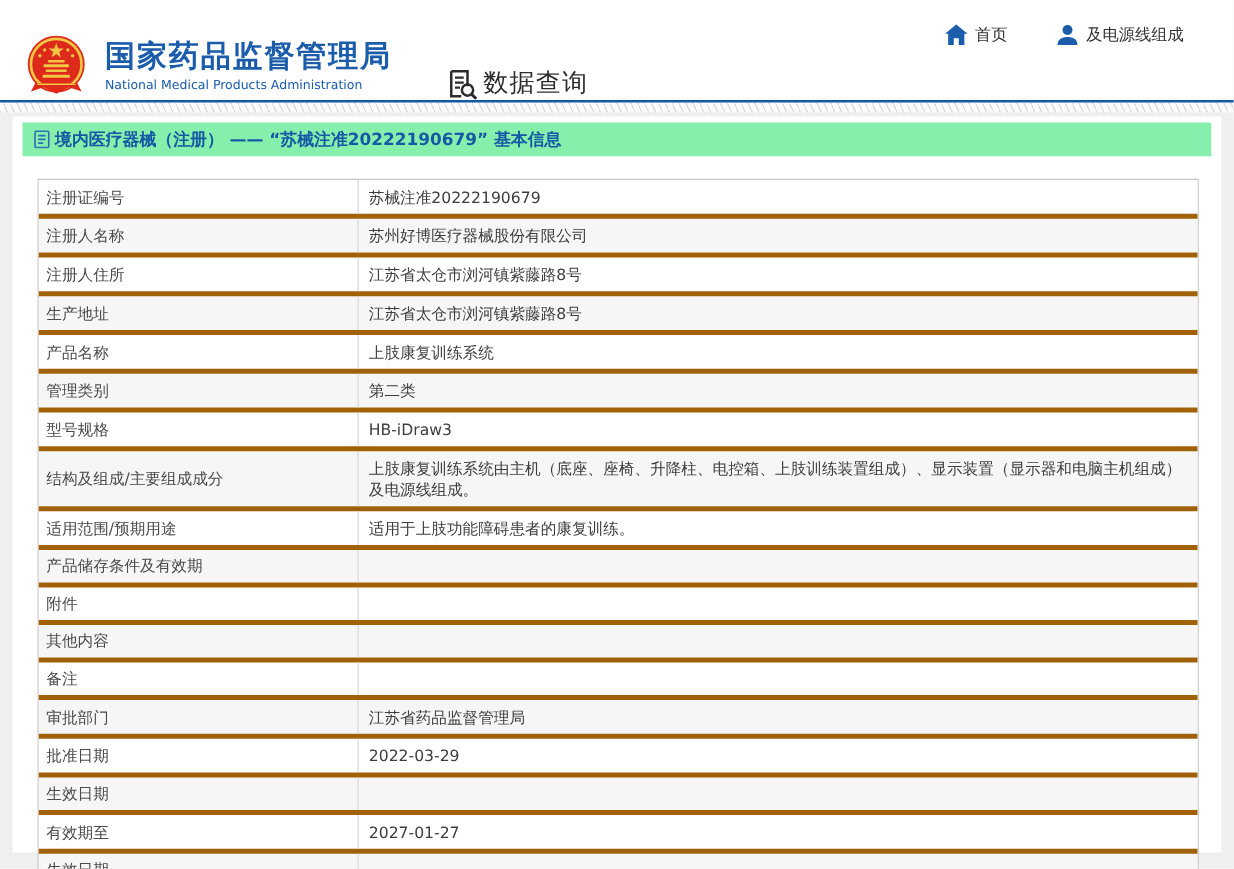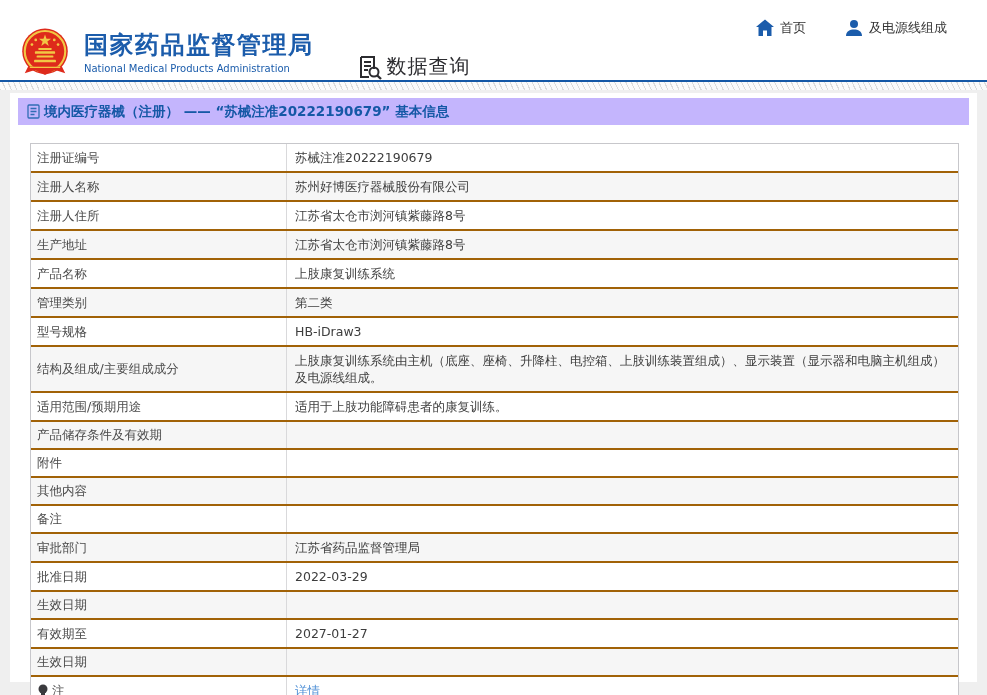--- a/index.html
+++ b/index.html
@@ -49,33 +49,33 @@
   }
 
   
   .panel {
     margin:3px 10px 0 10px;
     background:#ffffff;
     height:589px;
     padding:5px 8px 0 8px;
   }
   .breadcrumb {
-    background:#c4b5fd; height:27px;
+    background:#86efac; height:27px;
     display:flex; align-items:center;
     padding-left:9px;
     color:#1558a6; font-size:13.5px; font-weight:600;
   }
   .bc-icon { width:13px; height:15px; margin-right:4px; display:inline-block; flex:0 0 13px; }
 
   
   .info-table {
     margin:18px 10px 0 12px;
     border:1px solid #c7c7cb;
   }
-  .trow { display:flex; background:#ffffff; border-top:2px solid #a16207; }
+  .trow { display:flex; background:#ffffff; border-top:4px solid #a16207; }
   .trow:first-child { border-top:none; }
   .trow:nth-child(even) { background:#f6f6f6; }
   .tlabel {
     flex:0 0 256px; width:256px;
     border-right:1px solid #d9d9db;
     display:flex; align-items:center; justify-content:flex-start; gap:3px;
     padding:5px 10px 5px 6px;
     color:#4a4a4a; font-size:12.5px; line-height:16px;
     text-align:right;
   }

